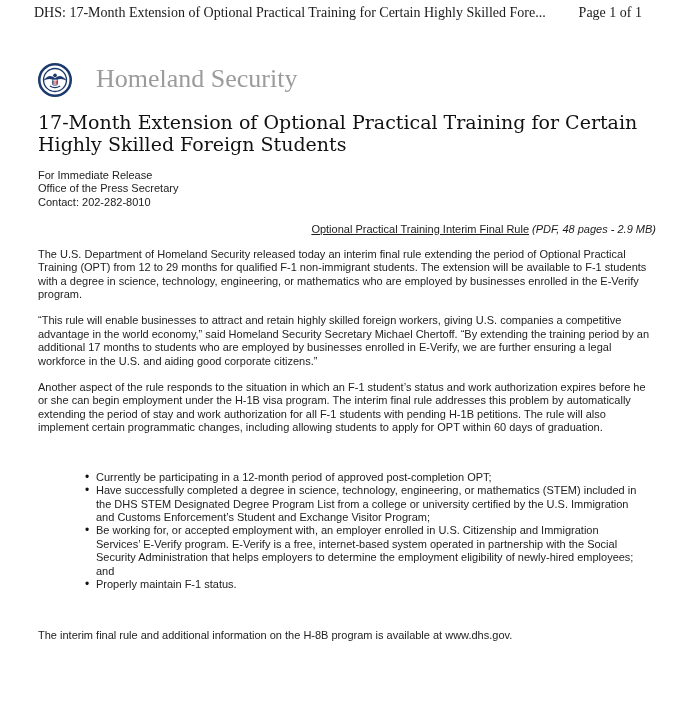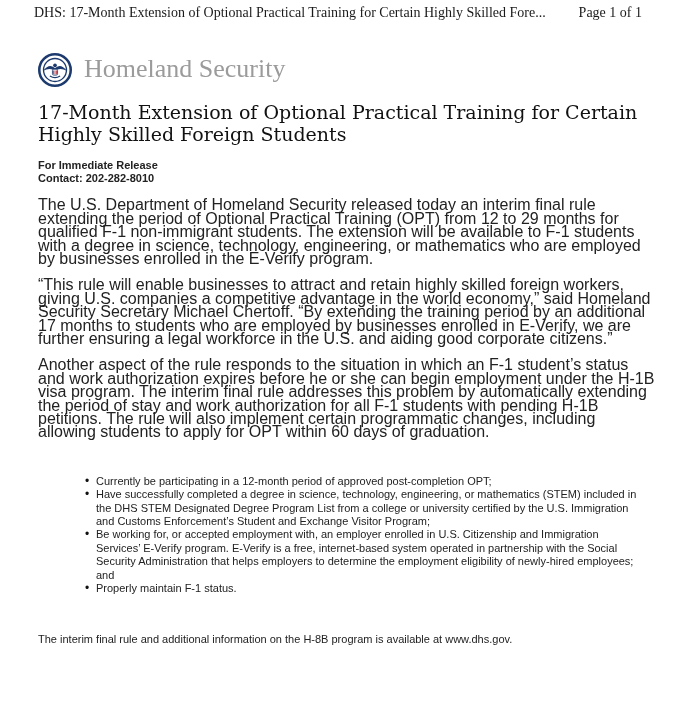--- a/index.html
+++ b/index.html
@@ -26,22 +26,22 @@
   }
   .print-header .page-num { white-space: nowrap; padding-left: 18px; }
 
   .content {
     padding: 0 44px 0 38px;
   }
 
   .logo-row {
     display: flex;
     align-items: center;
-    margin-top: 32px;
-    gap: 12px;
+    margin-top: 42px;
+    gap: 24px;
   }
   .seal { width: 34px; height: 34px; flex: 0 0 auto; }
   .wordmark {
     font-family: "Liberation Serif", serif;
     font-size: 26px;
     color: #9b9b9b;
     letter-spacing: 0px;
     line-height: 1;
     padding-bottom: 2px;
   }
@@ -51,38 +51,38 @@
     font-family: "DejaVu Serif", serif;
     font-weight: normal;
     font-size: 19px;
     line-height: 1.18;
     color: #111111;
     max-width: 610px;
   }
 
   .meta { font-size: 11px; line-height: 13px; color: #222; }
   .release-date { margin-top: 18px; }
-  .meta-block { margin-top: 13px; font-weight: bold; }
+  .meta-block { margin-top: 13px; }
   .meta-block div { margin-bottom: 0.5px; }
 
   .rule-link-line {
     margin-top: 14px;
     font-size: 11px;
     text-align: right;
     color: #1c1c1c;
   }
   .rule-link-line a {
     color: #1c1c1c;
     text-decoration: underline;
     cursor: pointer;
   }
   .rule-link-line .pdf-info { font-style: italic; }
 
   .body-copy p {
-    font-size: 16px;
+    font-size: 11px;
     line-height: 13.4px;
     color: #222;
     margin-top: 10px;
     max-width: 625px;
   }
   .body-copy p.para-gap { margin-top: 13px; }
 
   .eligibility-heading {
     margin-top: 10px;
     font-size: 11px;
@@ -139,23 +139,27 @@
       </svg>
     </span>
     <span class="wordmark">Homeland Security</span>
   </div>
 
   <h1 class="page-title">17-Month Extension of Optional Practical Training for Certain Highly Skilled Foreign Students</h1>
 
 
   <div class="meta meta-block">
     <div>For Immediate Release</div>
+    <div>Office of the Press Secretary</div>
     <div>Contact: 202-282-8010</div>
   </div>
 
+  <div class="rule-link-line">
+    <a>Optional Practical Training Interim Final Rule</a><span class="pdf-info"> (PDF, 48 pages - 2.9 MB)</span>
+  </div>
 
   <div class="body-copy">
     <p class="para-gap">The U.S. Department of Homeland Security released today an interim final rule extending the period of Optional Practical Training (OPT) from 12 to 29 months for qualified F-1 non-immigrant students. The extension will be available to F-1 students with a degree in science, technology, engineering, or mathematics who are employed by businesses enrolled in the E-Verify program.</p>
     <p class="para-gap">“This rule will enable businesses to attract and retain highly skilled foreign workers, giving U.S. companies a competitive advantage in the world economy,” said Homeland Security Secretary Michael Chertoff. “By extending the training period by an additional 17 months to students who are employed by businesses enrolled in E-Verify, we are further ensuring a legal workforce in the U.S. and aiding good corporate citizens.”</p>
     <p class="para-gap">Another aspect of the rule responds to the situation in which an F-1 student’s status and work authorization expires before he or she can begin employment under the H-1B visa program. The interim final rule addresses this problem by automatically extending the period of stay and work authorization for all F-1 students with pending H-1B petitions. The rule will also implement certain programmatic changes, including allowing students to apply for OPT within 60 days of graduation.</p>
   </div>
 
 
   <ul class="bullet-list">
     <li>Currently be participating in a 12-month period of approved post-completion OPT;</li>

